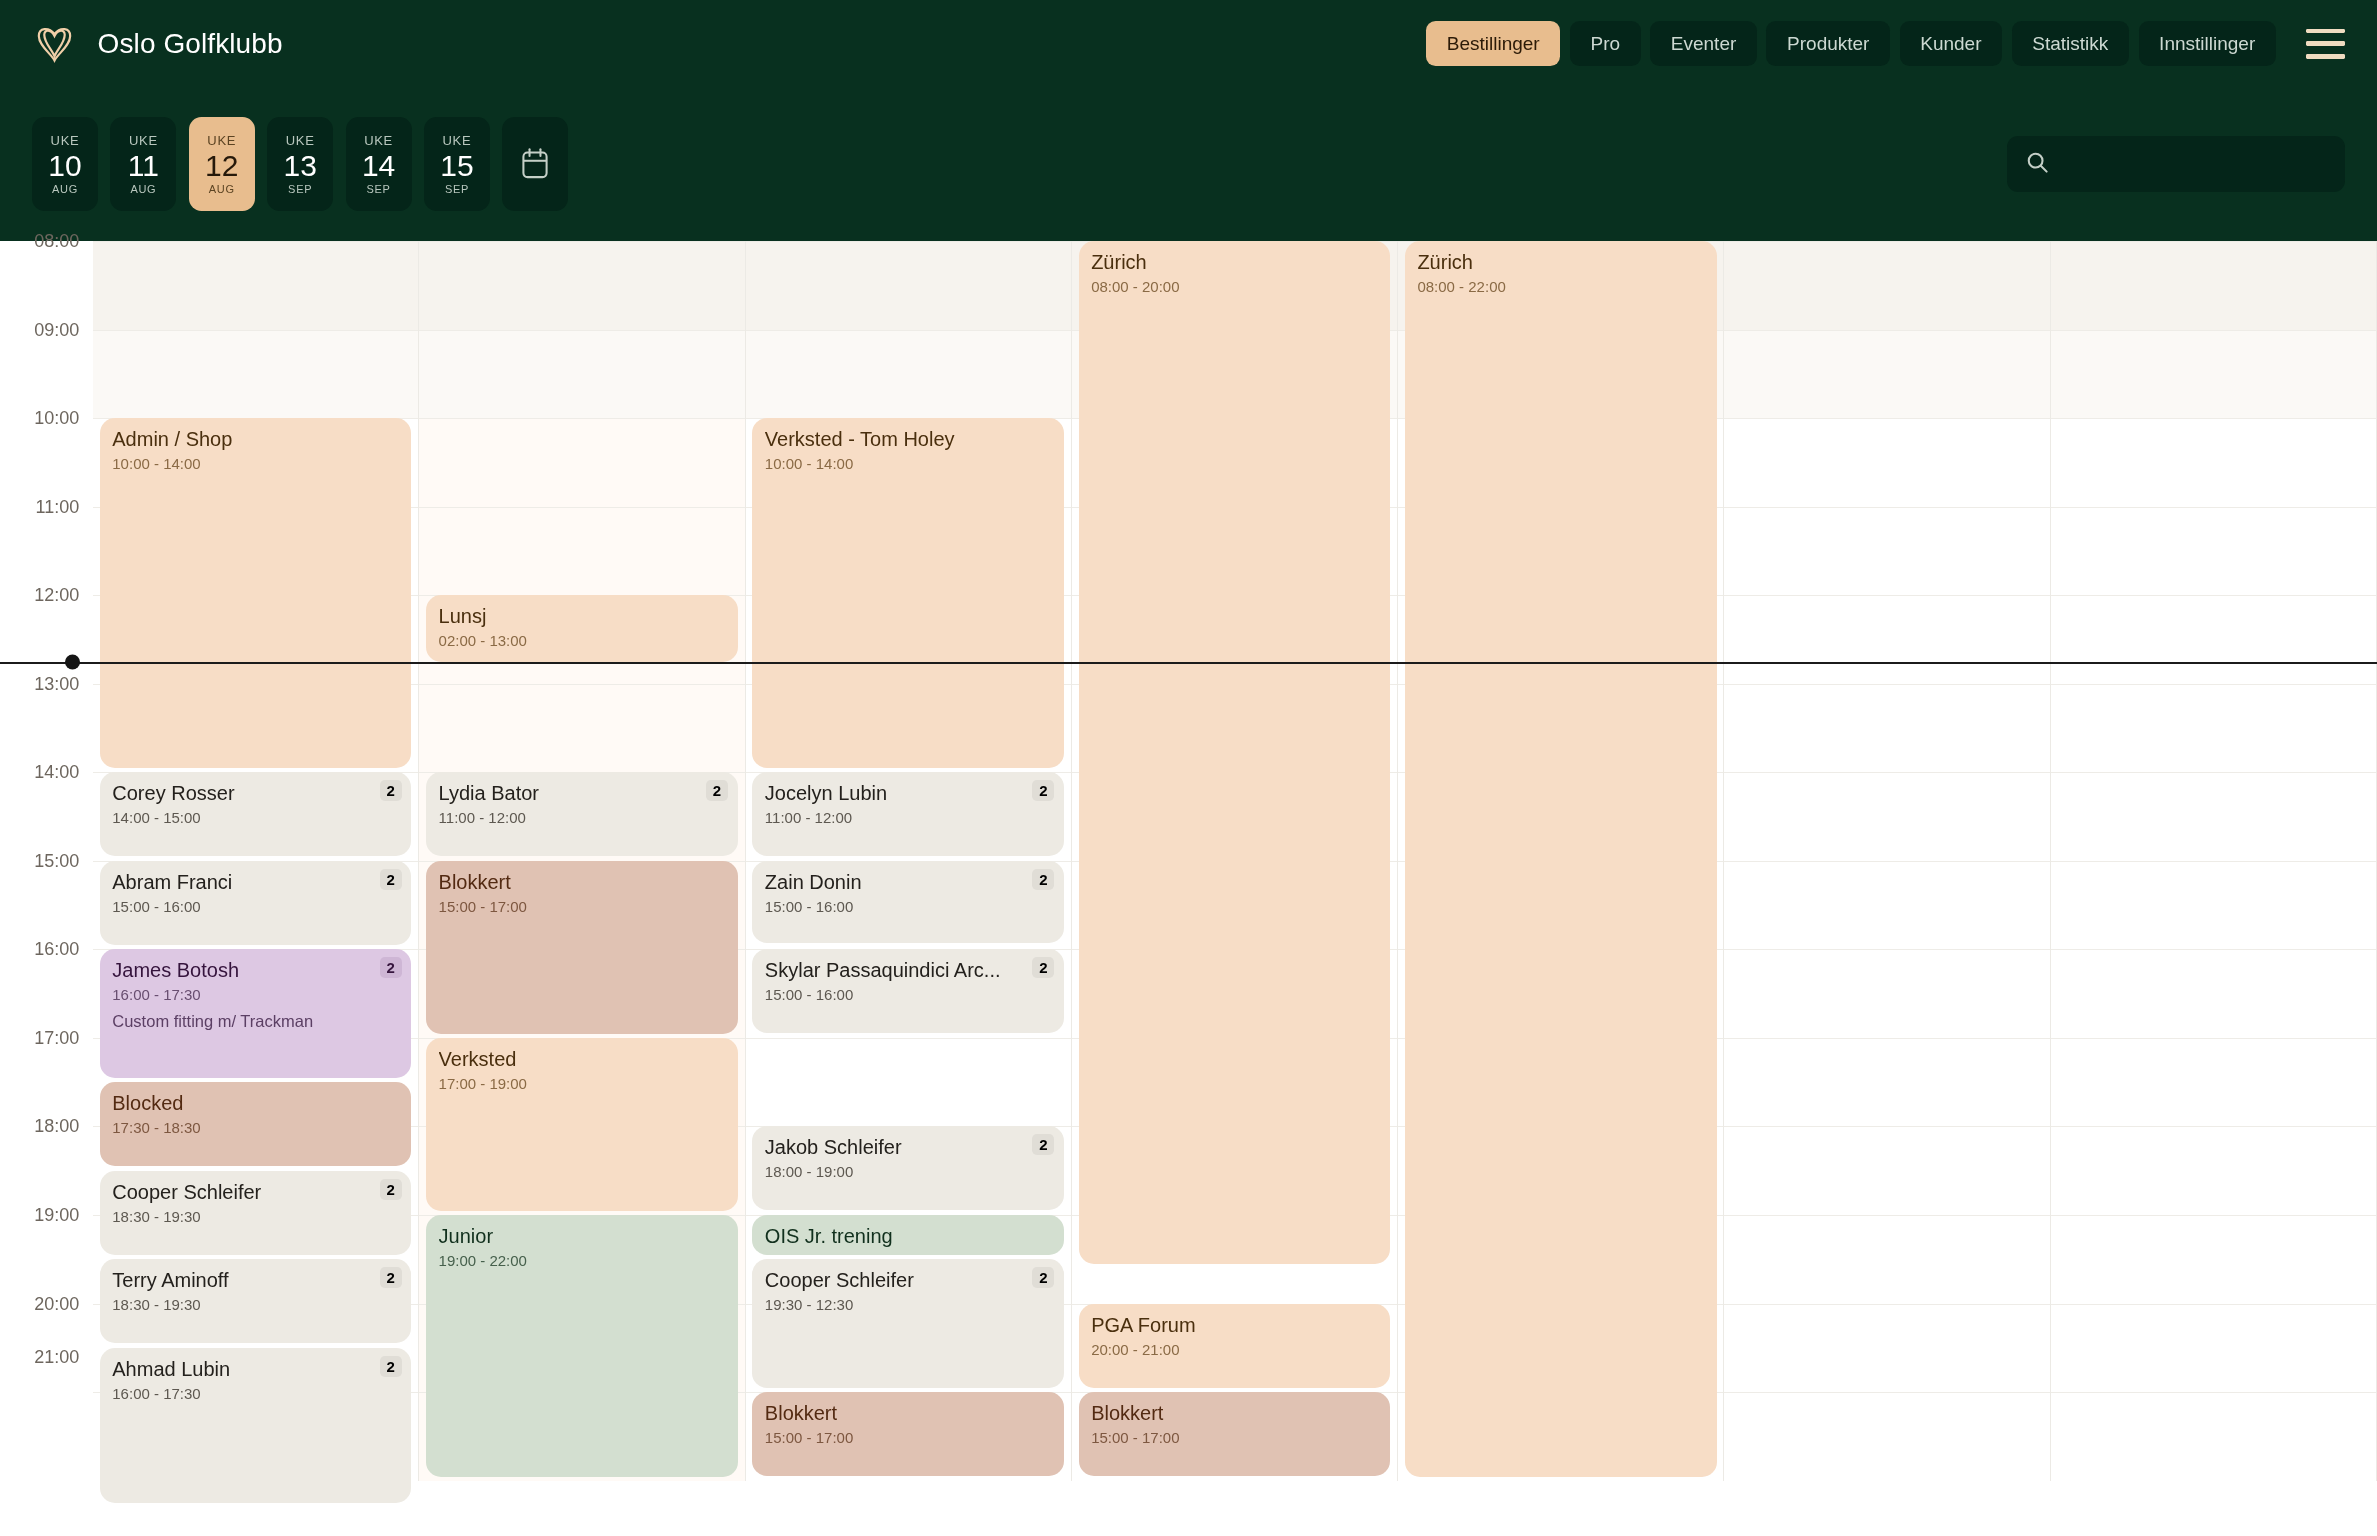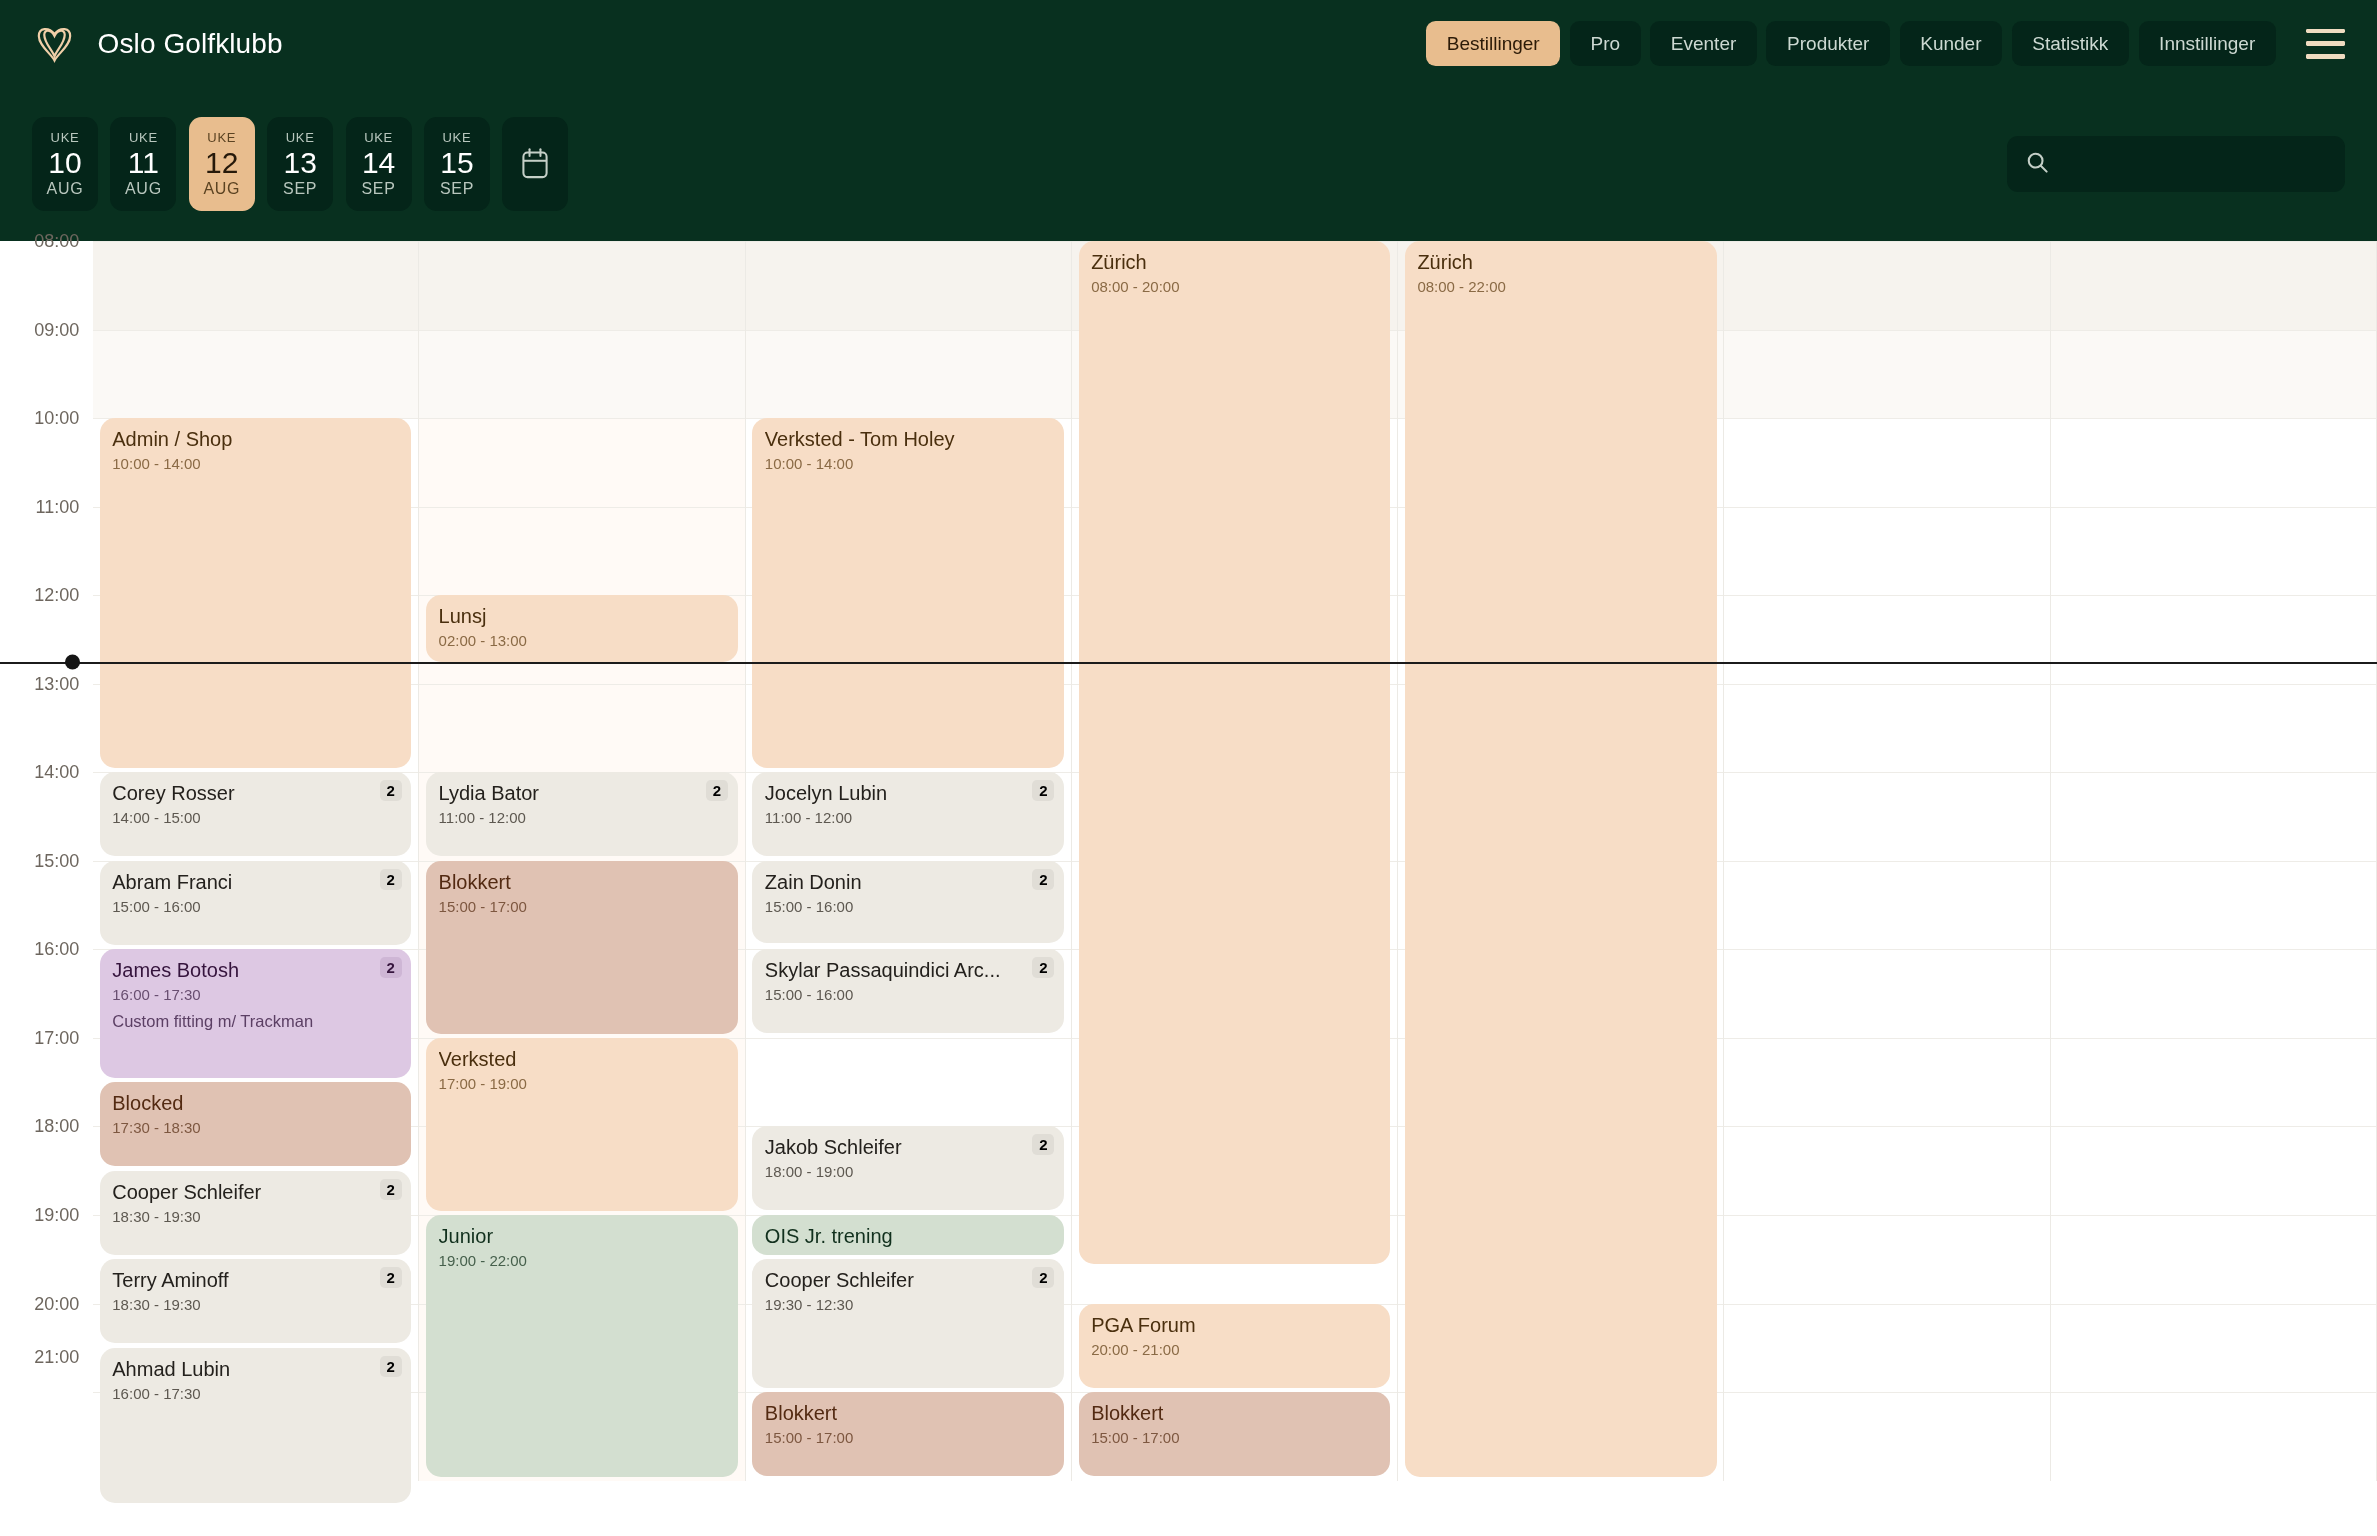--- a/index.html
+++ b/index.html
@@ -65,21 +65,21 @@
     width: 66px; height: 94px;
     background: #042519;
     border-radius: 12.4px;
     display: flex; flex-direction: column;
     align-items: center; justify-content: center;
     gap: 1.4px;
     cursor: pointer;
   }
   .week-tab .lbl { font-size: 13px; color: #b9c7be; letter-spacing: 0.7px; }
   .week-tab .num { font-size: 30px; color: #ffffff; line-height: 1.05; }
-  .week-tab .mon { font-size: 16px; color: #b9c7be; letter-spacing: 0.7px; }
+  .week-tab .mon { font-size: 11px; color: #b9c7be; letter-spacing: 0.7px; }
   .week-tab.active { background: #e8bd8e; }
   .week-tab.active .lbl, .week-tab.active .mon { color: #5b4322; }
   .week-tab.active .num { color: #26190a; }
   .cal-btn {
     width: 66px; height: 94px;
     background: #042519; border-radius: 12.4px;
     display: flex; align-items: center; justify-content: center;
     cursor: pointer;
   }
   .searchbox {

